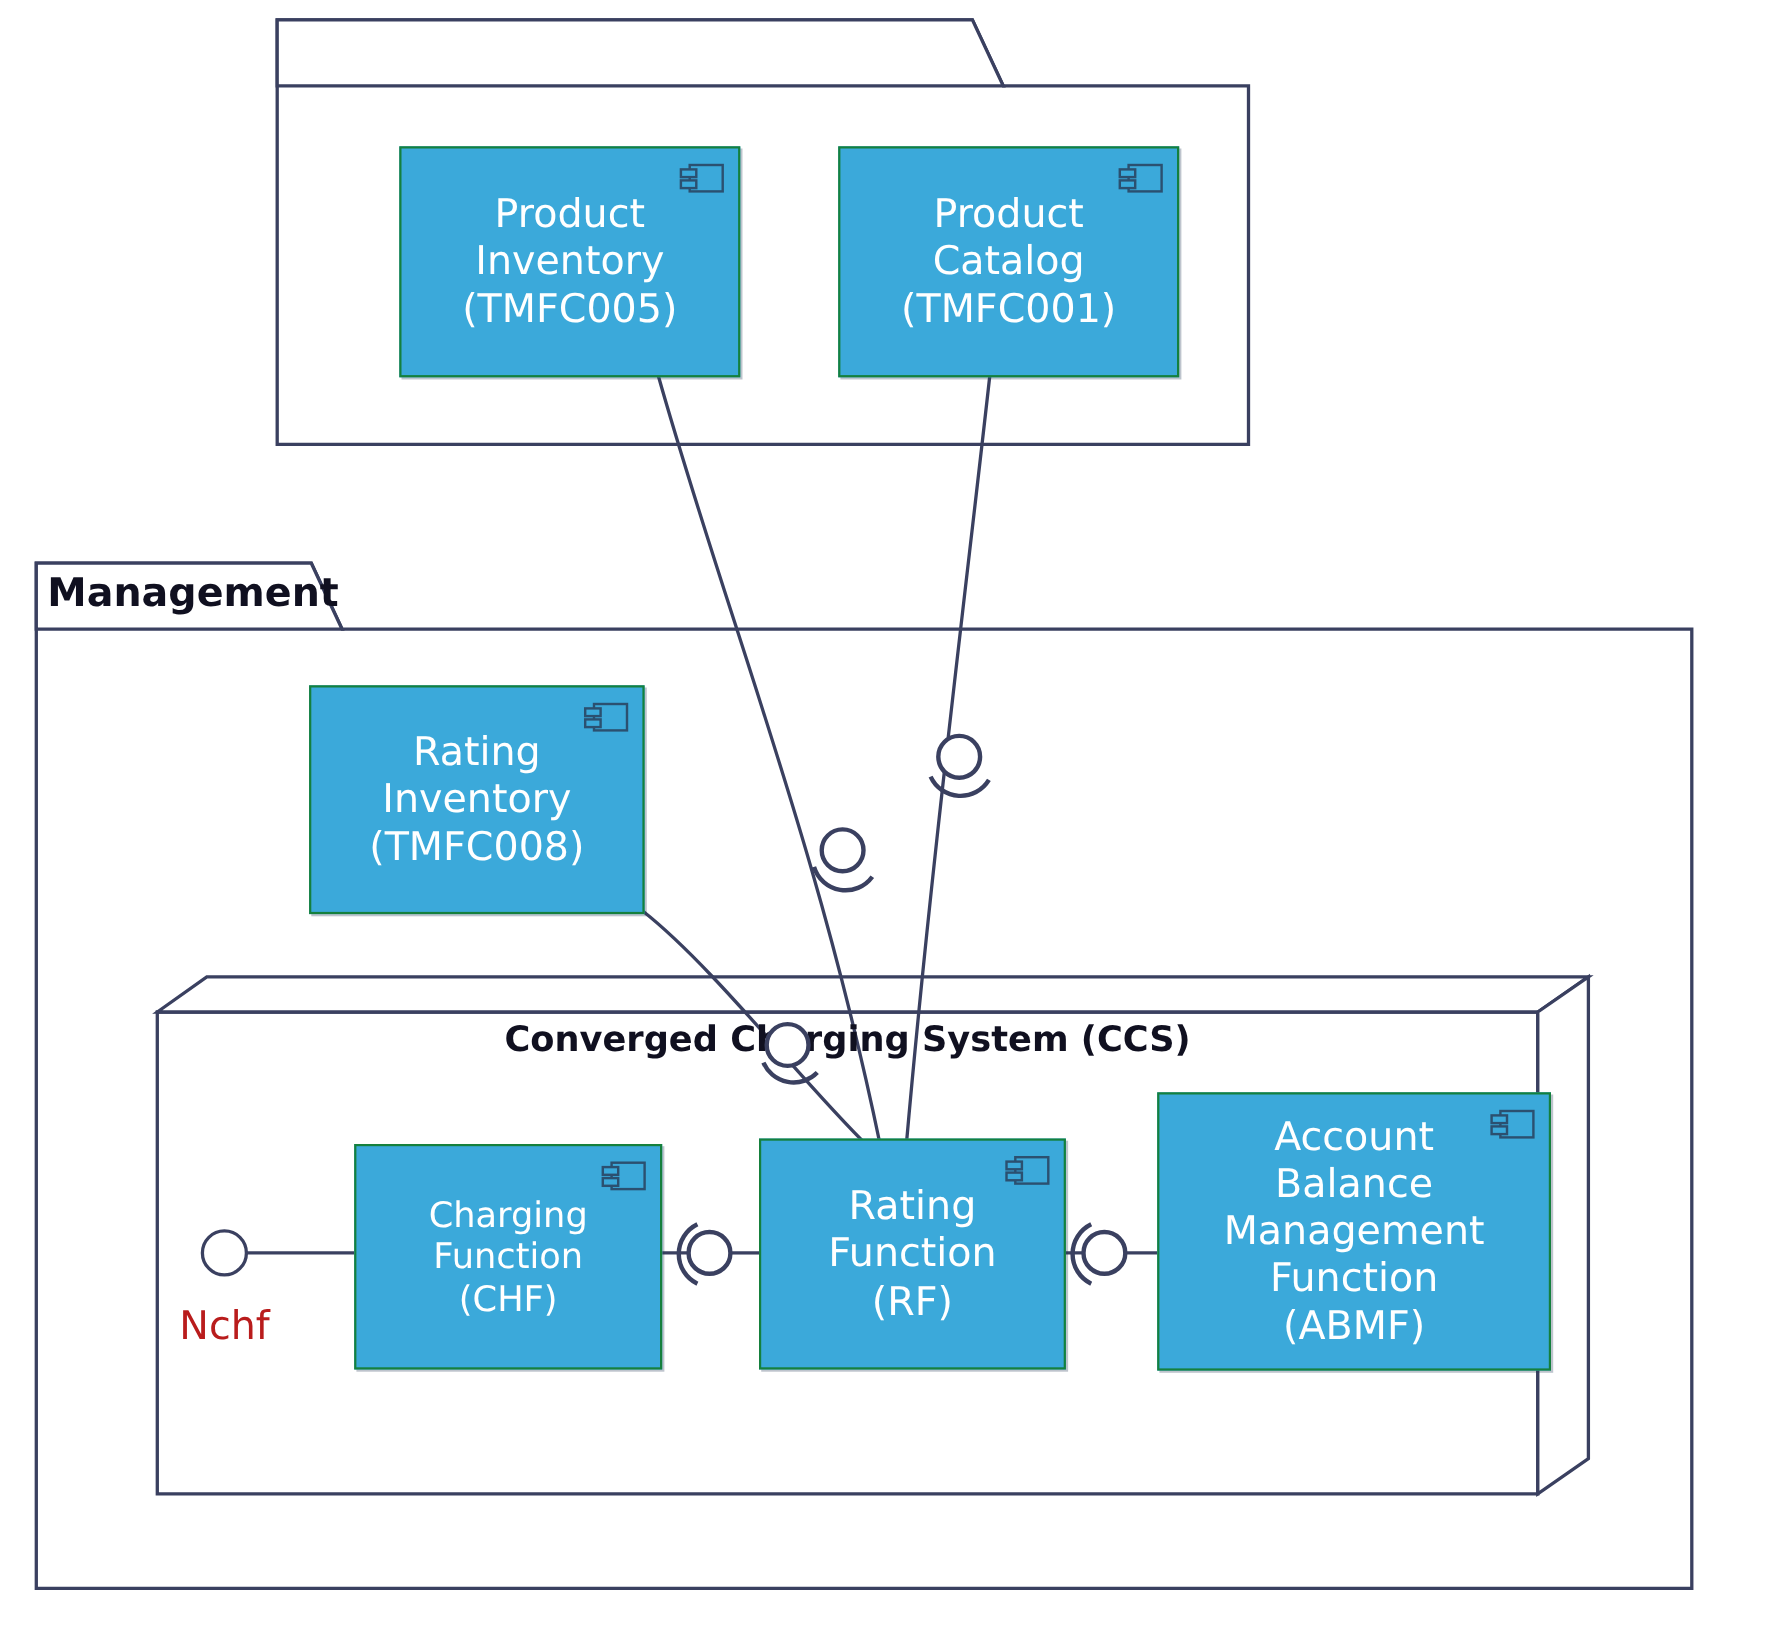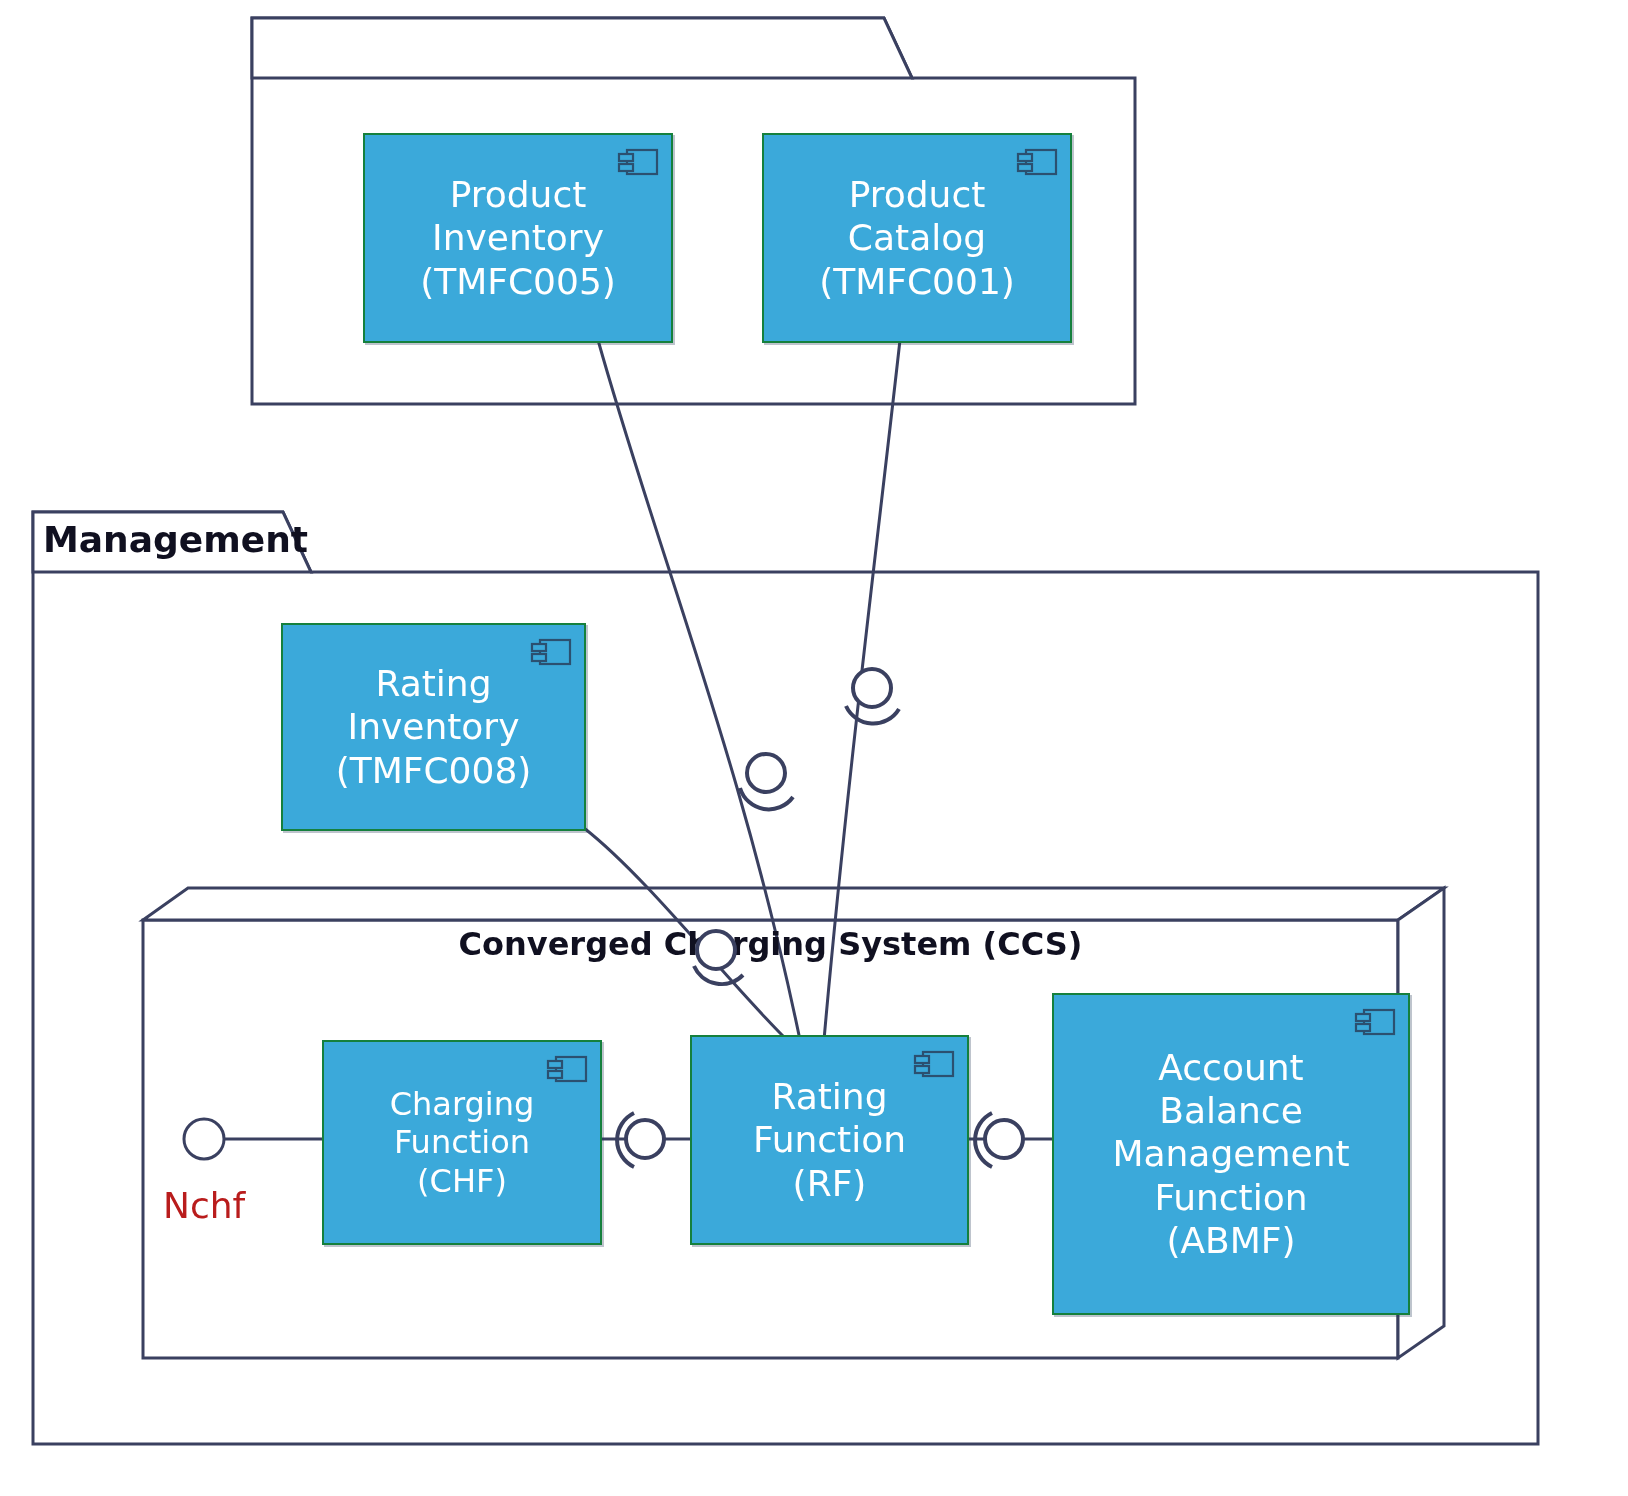--- a/index.html
+++ b/index.html
@@ -173,21 +173,21 @@
     <svg class="cmp-icon" viewBox="0 0 42 30">
       <rect x="10" y="3" width="30" height="24" fill="none" stroke="#2B5070" stroke-width="2.2"></rect>
       <rect x="2" y="7" width="14" height="7" fill="#3BA9DA" stroke="#2B5070" stroke-width="2.2"></rect>
       <rect x="2" y="17" width="14" height="7" fill="#3BA9DA" stroke="#2B5070" stroke-width="2.2"></rect>
     </svg>
     <div class="cmp-text" style="font-size:36px;">Rating
 Function
 (RF)</div>
   </div>
 
-  <div class="component" style="left:1052px; top:993px; width:358px; height:322px;">
+  <div class="component" style="left:1052px; top:993px; width:358px; height:253px;">
     <svg class="cmp-icon" viewBox="0 0 42 30">
       <rect x="10" y="3" width="30" height="24" fill="none" stroke="#2B5070" stroke-width="2.2"></rect>
       <rect x="2" y="7" width="14" height="7" fill="#3BA9DA" stroke="#2B5070" stroke-width="2.2"></rect>
       <rect x="2" y="17" width="14" height="7" fill="#3BA9DA" stroke="#2B5070" stroke-width="2.2"></rect>
     </svg>
     <div class="cmp-text" style="font-size:36px;">Account
 Balance
 Management
 Function
 (ABMF)</div>

